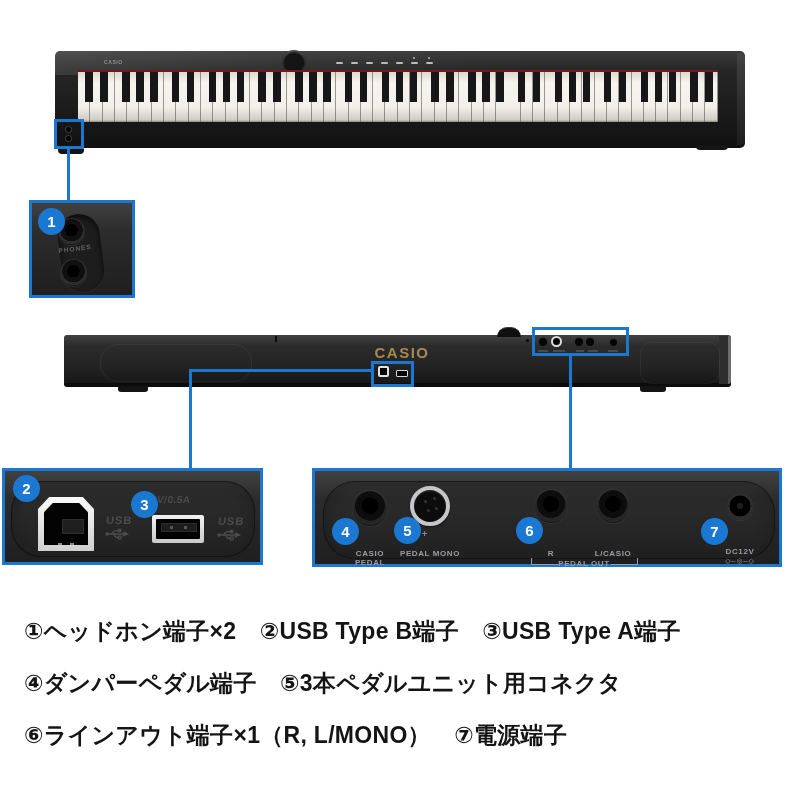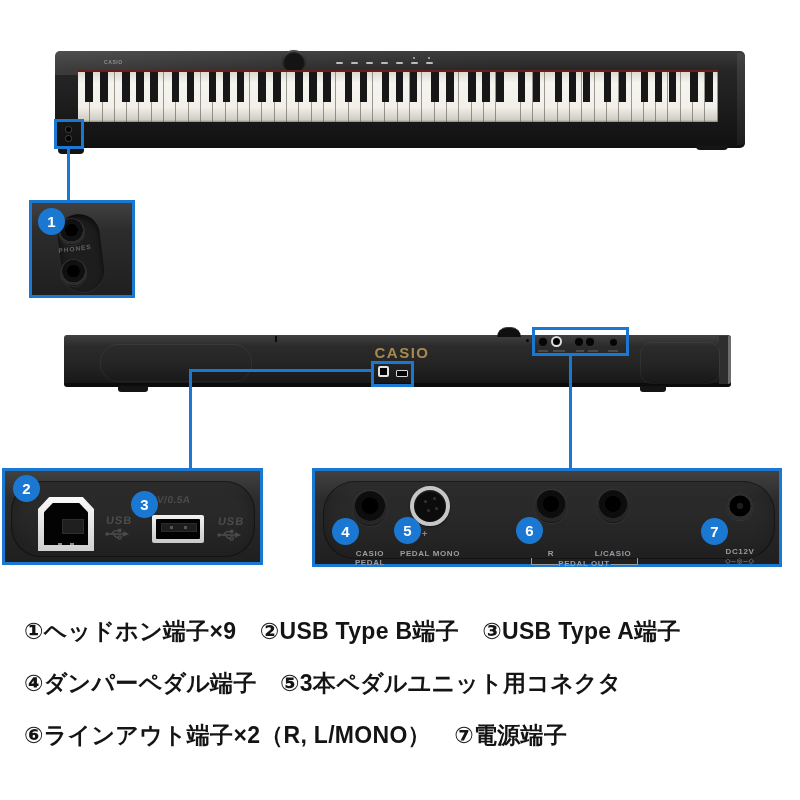--- a/index.html
+++ b/index.html
@@ -293,18 +293,18 @@
     <div class="plabel" style="position:absolute;left:226px;top:78px;width:20px;">R</div>
     <div class="plabel" style="position:absolute;left:272px;top:78px;width:52px;">L/CASIO</div>
     <div class="bracket-l" style="position:absolute;left:216px;top:87px;width:26px;height:6px;"></div>
     <div class="plabel" style="position:absolute;left:242px;top:88px;width:54px;">PEDAL OUT</div>
     <div class="bracket-r" style="position:absolute;left:296px;top:87px;width:26px;height:6px;"></div>
     <div class="plabel" style="position:absolute;left:397px;top:76px;width:56px;text-align:center;">DC12V</div>
     <div class="polarity" style="position:absolute;left:397px;top:86px;width:56px;">◇–◎–◇</div>
   </div>
 
   <div>
-    <div class="abs legend-line" style="top:616px;">①ヘッドホン端子×9　②USB Type B端子　③USB Type A端子</div>
+    <div class="abs legend-line" style="top:616px;">①ヘッドホン端子×2　②USB Type B端子　③USB Type A端子</div>
     <div class="abs legend-line" style="top:668px;">④ダンパーペダル端子　⑤3本ペダルユニット用コネクタ</div>
-    <div class="abs legend-line" style="top:720px;">⑥ラインアウト端子×2（R, L/MONO）　⑦電源端子</div>
+    <div class="abs legend-line" style="top:720px;">⑥ラインアウト端子×1（R, L/MONO）　⑦電源端子</div>
   </div>
 
 </div>
 
 </body></html>

